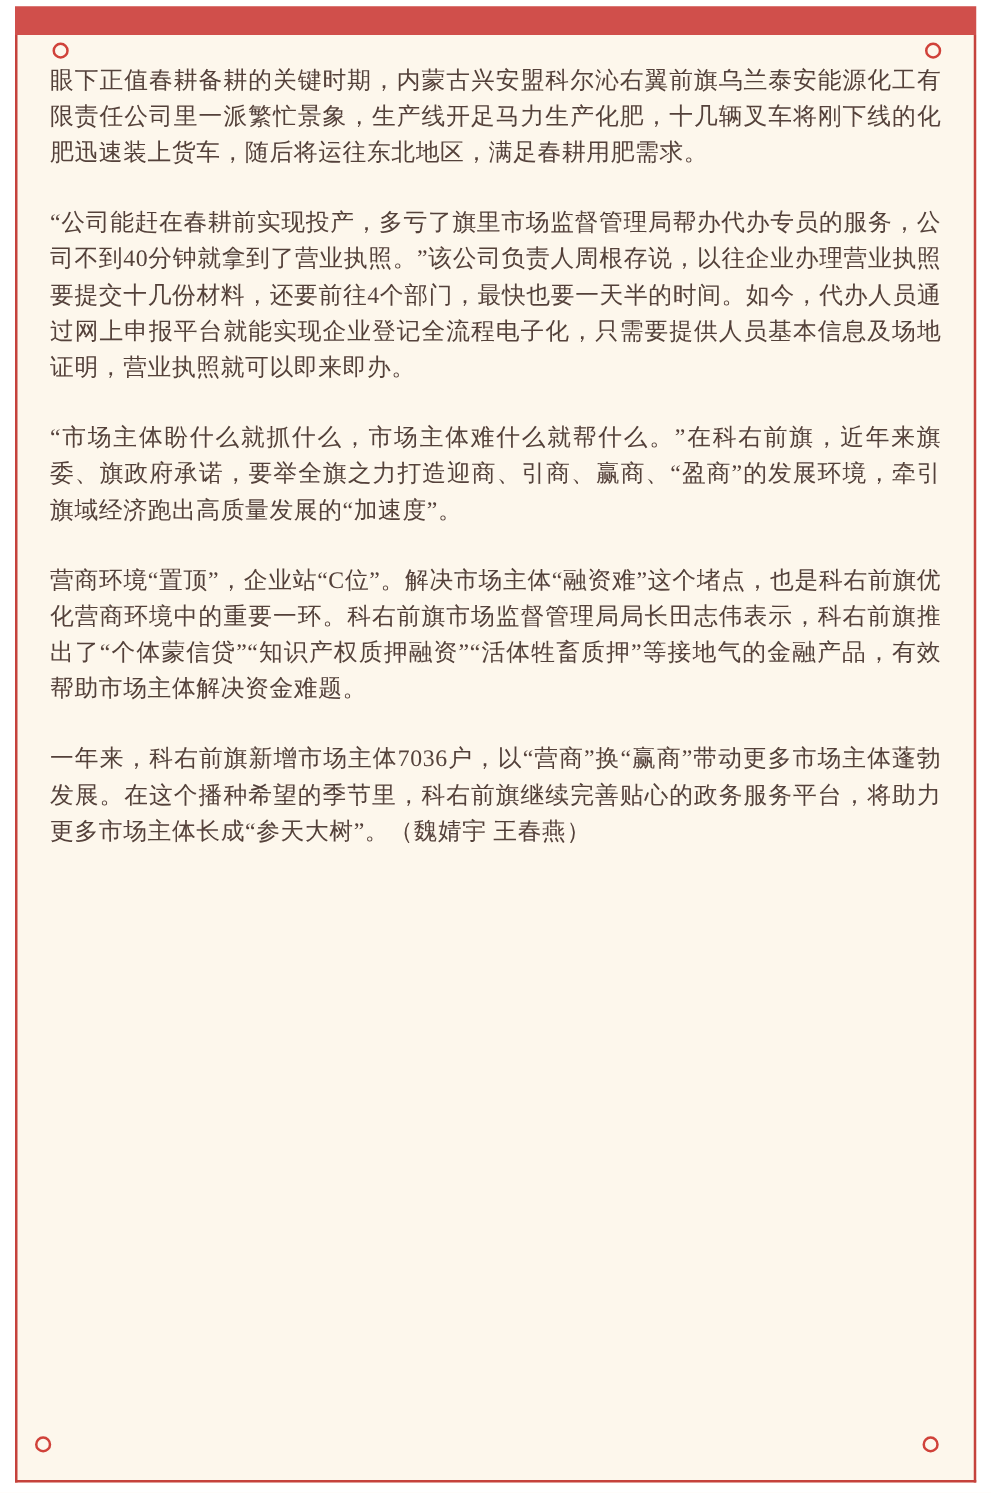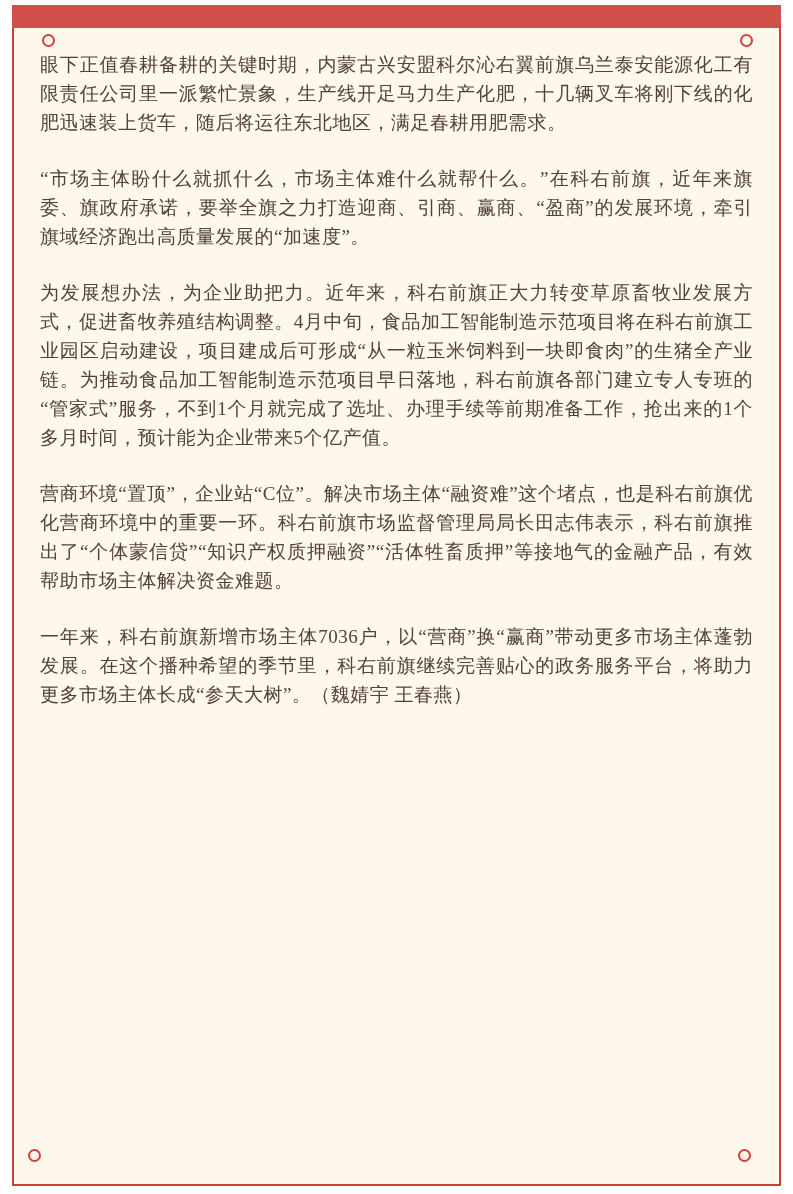--- a/index.html
+++ b/index.html
@@ -62,19 +62,19 @@
 
 <div class="card">
   <div class="top-bar"></div>
   <div class="card-body">
     <span class="ring ring-tl"></span>
     <span class="ring ring-tr"></span>
     <span class="ring ring-bl"></span>
     <span class="ring ring-br"></span>
     <div class="article">
       <p>眼下正值春耕备耕的关键时期，内蒙古兴安盟科尔沁右翼前旗乌兰泰安能源化工有限责任公司里一派繁忙景象，生产线开足马力生产化肥，十几辆叉车将刚下线的化肥迅速装上货车，随后将运往东北地区，满足春耕用肥需求。</p>
+      <p>“公司能赶在春耕前实现投产，多亏了旗里市场监督管理局帮办代办专员的服务，公司不到40分钟就拿到了营业执照。”该公司负责人周根存说，以往企业办理营业执照要提交十几份材料，还要前往4个部门，最快也要一天半的时间。如今，代办人员通过网上申报平台就能实现企业登记全流程电子化，只需要提供人员基本信息及场地证明，营业执照就可以即来即办。</p>
       <p>“市场主体盼什么就抓什么，市场主体难什么就帮什么。”在科右前旗，近年来旗委、旗政府承诺，要举全旗之力打造迎商、引商、赢商、“盈商”的发展环境，牵引旗域经济跑出高质量发展的“加速度”。</p>
-      <p>为发展想办法，为企业助把力。近年来，科右前旗正大力转变草原畜牧业发展方式，促进畜牧养殖结构调整。4月中旬，食品加工智能制造示范项目将在科右前旗工业园区启动建设，项目建成后可形成“从一粒玉米饲料到一块即食肉”的生猪全产业链。为推动食品加工智能制造示范项目早日落地，科右前旗各部门建立专人专班的“管家式”服务，不到1个月就完成了选址、办理手续等前期准备工作，抢出来的1个多月时间，预计能为企业带来5个亿产值。</p>
       <p>营商环境“置顶”，企业站“C位”。解决市场主体“融资难”这个堵点，也是科右前旗优化营商环境中的重要一环。科右前旗市场监督管理局局长田志伟表示，科右前旗推出了“个体蒙信贷”“知识产权质押融资”“活体牲畜质押”等接地气的金融产品，有效帮助市场主体解决资金难题。</p>
       <p>一年来，科右前旗新增市场主体7036户，以“营商”换“赢商”带动更多市场主体蓬勃发展。在这个播种希望的季节里，科右前旗继续完善贴心的政务服务平台，将助力更多市场主体长成“参天大树”。（魏婧宇 王春燕）</p>
     </div>
   </div>
 </div>
 
 </body></html>

